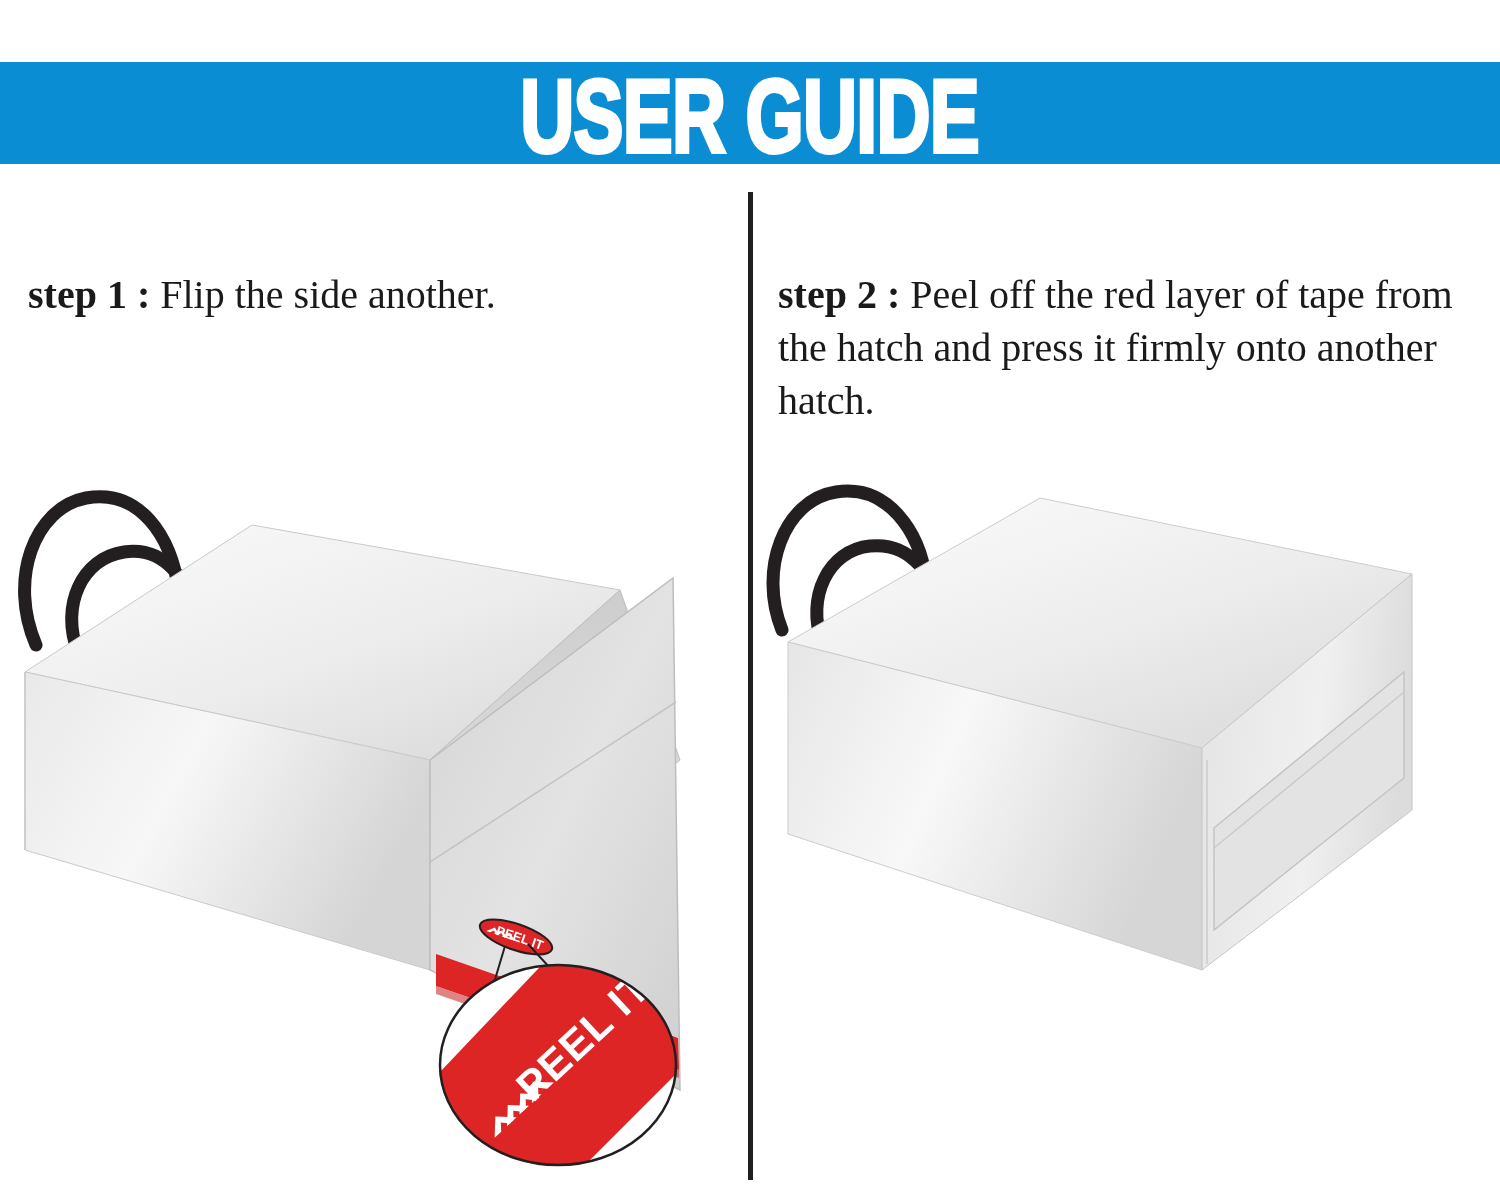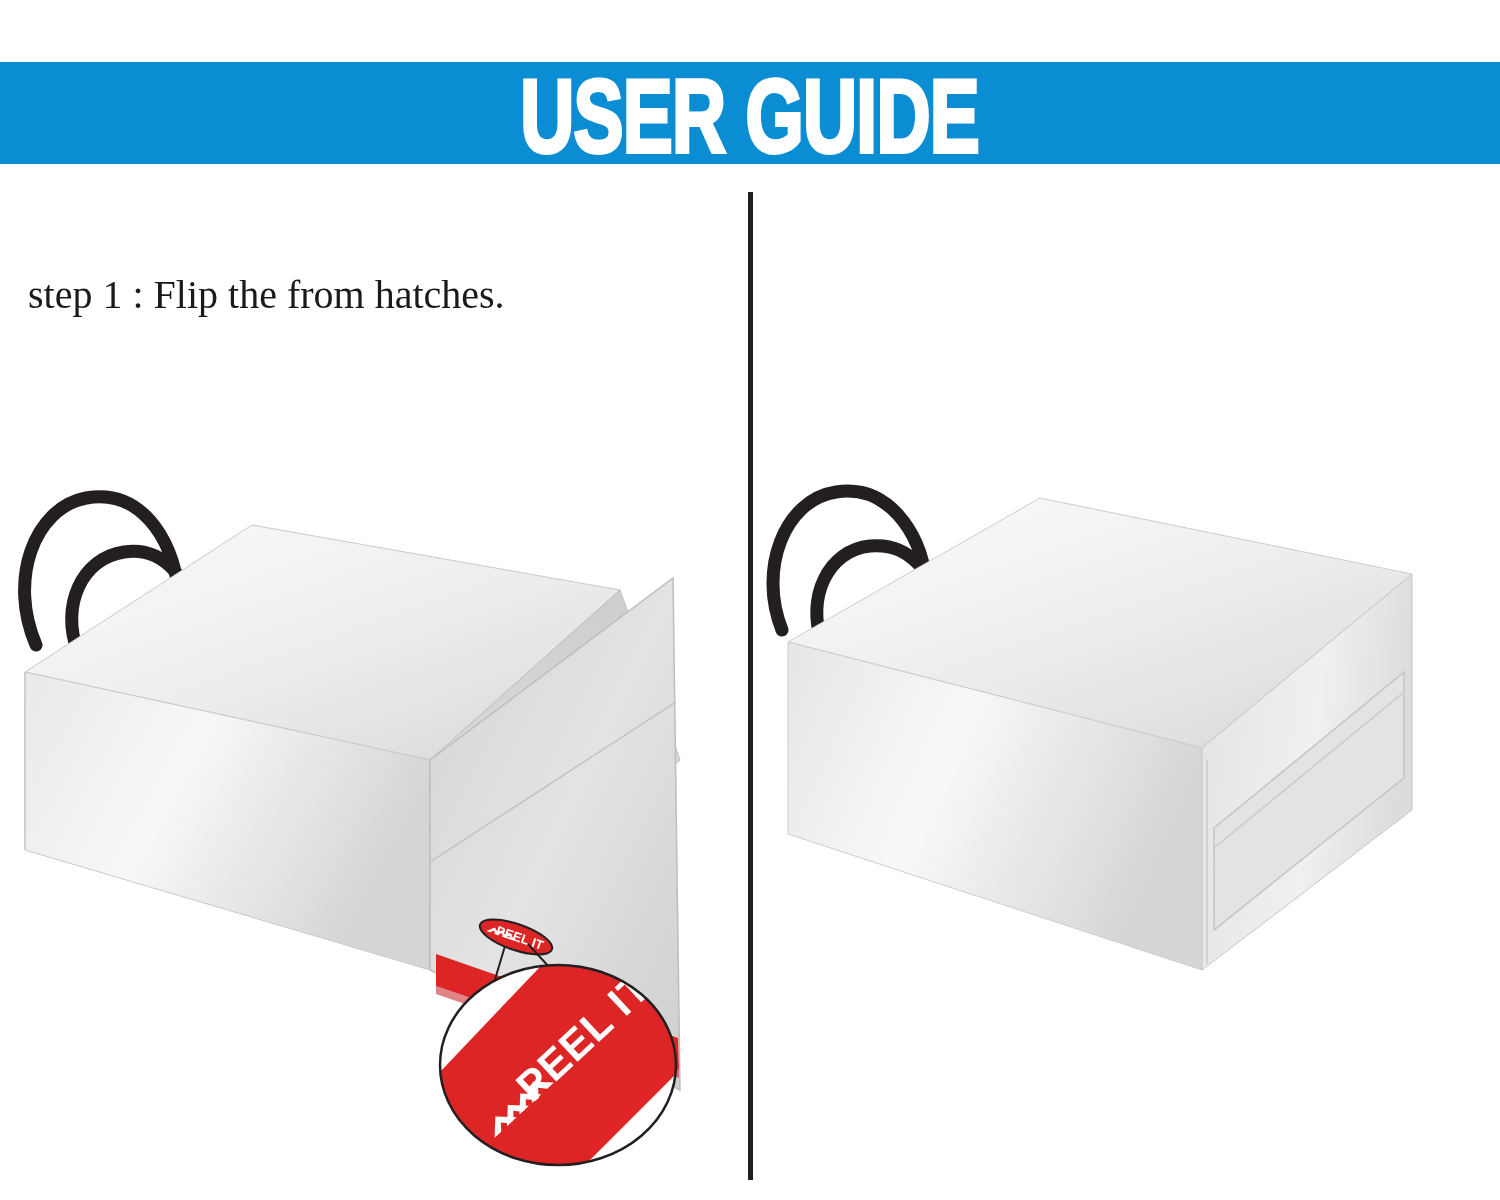--- a/index.html
+++ b/index.html
@@ -57,21 +57,21 @@
 
   
   .step-text {
     position: absolute;
     font-family: "Liberation Serif", serif;
     font-size: 40px;
     line-height: 53px;
     color: #1a1a1a;
   }
   .step-text .lbl {
-    font-weight: 400;
+    font-weight: 700;
     margin-top: 28px;
   }
   #step1-text {
     left: 28px;
     top: 268px;
     width: 660px;
   }
   #step2-text {
     left: 778px;
     top: 268px;
@@ -91,23 +91,26 @@
 
 <div id="page">
 
   <div id="banner">
     <div id="banner-title">USER GUIDE</div>
   </div>
 
   <div id="divider"></div>
 
   <div id="step1-text" class="step-text">
-    <span class="lbl">step 1 :</span><span> Flip the from hatches.</span>
-  </div>
-
+    <span class="lbl">step 1 :</span><span> Flip the side another.</span>
+  </div>
+
+  <div id="step2-text" class="step-text">
+    <span class="lbl">step 2 :</span><span> Peel off the red layer of tape from the hatch and press it firmly onto another hatch.</span>
+  </div>
 
   <div id="panel-left" class="panel">
     <svg viewBox="0 0 745 770" xmlns="http://www.w3.org/2000/svg">
       <defs>
         <linearGradient id="l-top" x1="0" y1="0" x2="0.9" y2="1">
           <stop offset="0%" stop-color="#fbfbfb"></stop>
           <stop offset="55%" stop-color="#ededed"></stop>
           <stop offset="100%" stop-color="#d9d9d9"></stop>
         </linearGradient>
         <linearGradient id="l-front" x1="0" y1="0" x2="1" y2="0.4">

